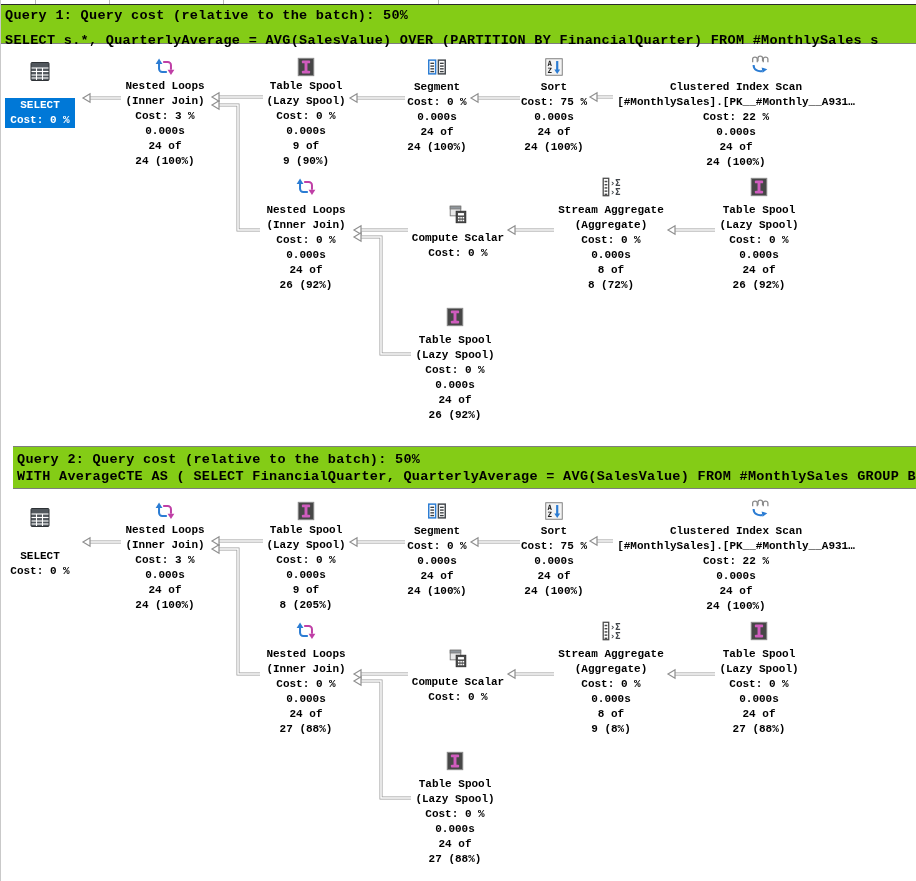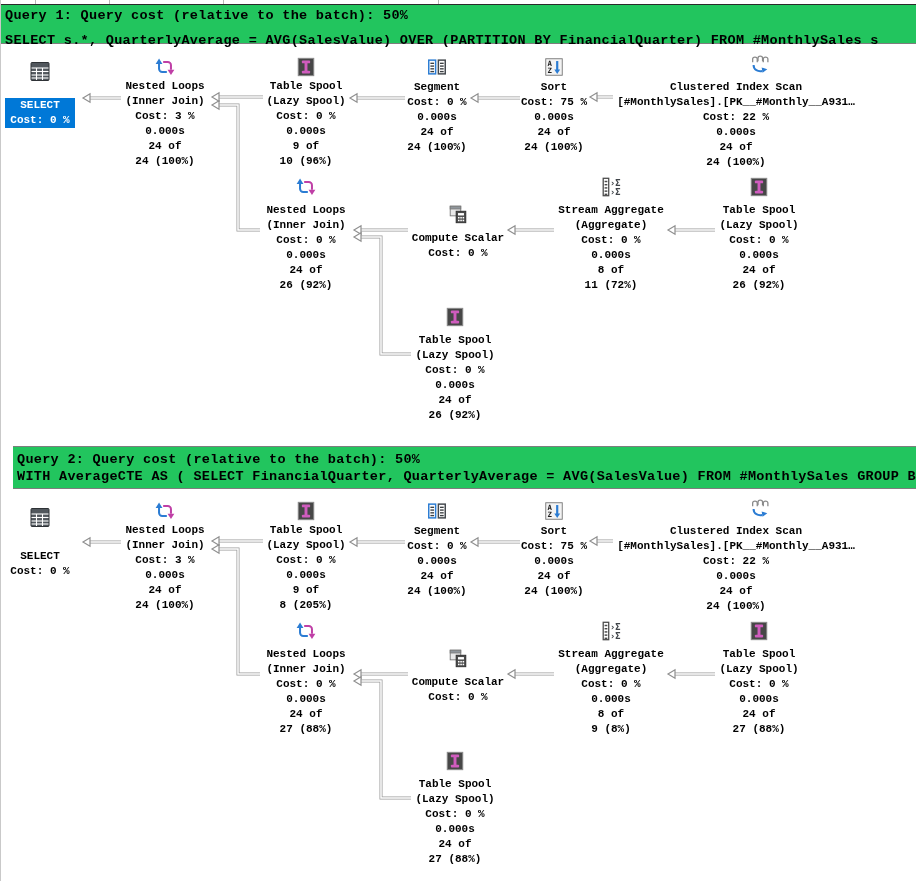--- a/index.html
+++ b/index.html
@@ -1,20 +1,20 @@
 <!DOCTYPE html>
 <html style="--sel: #0078D7; --selfg: #FFFFFF;"><head>
 <meta charset="utf-8">
 <style>
   html,body{margin:0;padding:0;background:#ffffff;}
   body{width:916px;height:881px;overflow:hidden;font-family:"Liberation Mono",monospace;}
   .screen{position:absolute;left:0;top:0;width:916px;height:881px;background:#fff;border-left:1px solid #c9c9c9;}
   .tabstrip{position:absolute;left:0;top:0;right:0;height:4px;background:#fff;border-bottom:1px solid #2a2a2a;}
   .tabstrip i{position:absolute;top:0;width:1px;height:4px;background:#b8b8b8;}
-  .qhead{position:absolute;left:0;right:0;height:38px;border-bottom:1px solid #7d7d7d;background:#22c55e;
+  .qhead{position:absolute;left:0;right:0;height:38px;border-bottom:1px solid #7d7d7d;background:#84cc16;
          font-weight:700;font-size:13.5px;letter-spacing:.3px;color:#000;}
   .qhead.q2{height:41px;border-top:1px solid #7d7d7d;margin-left:12px;}
   .qtitle{position:absolute;left:4px;top:3px;white-space:pre;}
   .qsql{position:absolute;left:4px;top:28px;white-space:pre;}
   .qhead.q2 .qtitle{top:5px}
   .qhead.q2 .qsql{top:22px}
   #wires{position:absolute;left:0;top:0;width:916px;height:881px;pointer-events:none;}
   .node{position:absolute;width:220px;text-align:center;font-size:11px;font-weight:700;line-height:15px;color:#000;cursor:default;}
   .node.wide{width:280px;}
   .ic{display:block;width:22px;height:22px;margin:0 auto;}
@@ -212,21 +212,21 @@
   <div class="node" style="left:195px;top:56px">
     <svg class="ic" viewBox="0 0 24 24">
         <use href="#i-tspool"></use>
       </svg>
     <div class="lines">
         <div>Table Spool</div>
         <div>(Lazy Spool)</div>
         <div>Cost: 0 %</div>
         <div>0.000s</div>
         <div>9 of</div>
-        <div>10 (96%)</div>
+        <div>9 (90%)</div>
       </div>
   </div>
 
   <div class="node" style="left:326px;top:56px">
     <svg class="ic" viewBox="0 0 24 24">
         <use href="#i-seg"></use>
       </svg>
     <div class="lines" style="margin-top:2px">
         <div>Segment</div>
         <div>Cost: 0 %</div>
@@ -290,21 +290,21 @@
   <div class="node" style="left:500px;top:176px">
     <svg class="ic" viewBox="0 0 24 24">
         <use href="#i-sagg"></use>
       </svg>
     <div class="lines" style="margin-top:5px">
         <div>Stream Aggregate</div>
         <div>(Aggregate)</div>
         <div>Cost: 0 %</div>
         <div>0.000s</div>
         <div>8 of</div>
-        <div>11 (72%)</div>
+        <div>8 (72%)</div>
       </div>
   </div>
 
   <div class="node" style="left:648px;top:176px">
     <svg class="ic" viewBox="0 0 24 24">
         <use href="#i-tspool"></use>
       </svg>
     <div class="lines" style="margin-top:5px">
         <div>Table Spool</div>
         <div>(Lazy Spool)</div>

